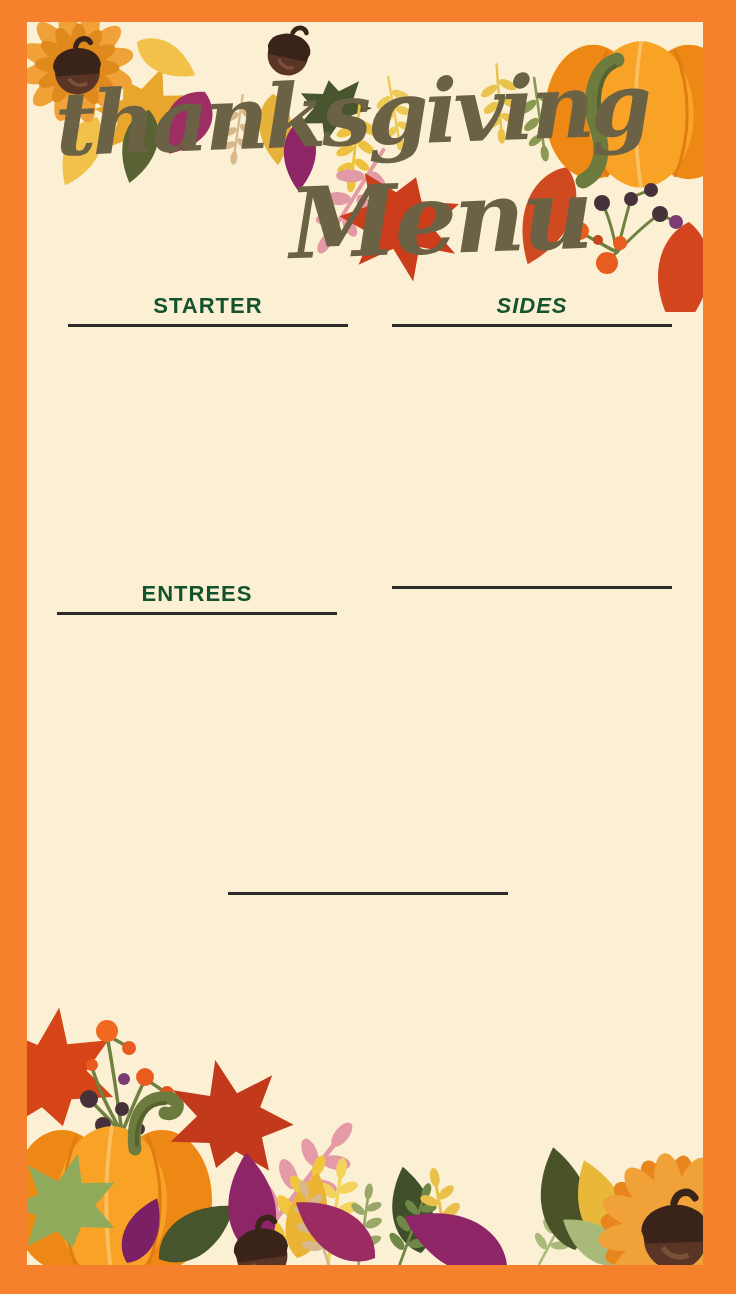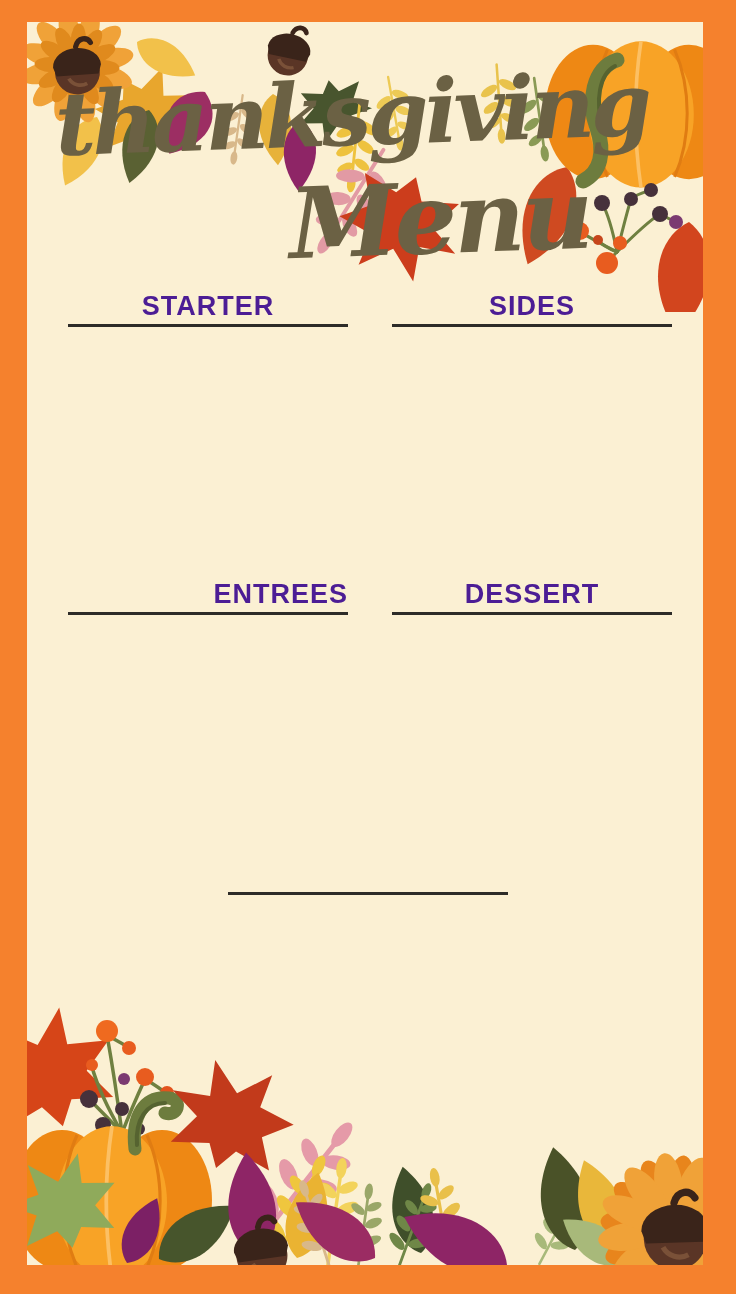--- a/index.html
+++ b/index.html
@@ -16,26 +16,26 @@
   .deco.top { top:0; z-index:1; }
   .deco.bottom { bottom:0; z-index:2; }
   .title { position:absolute; left:0; top:0; width:676px; z-index:3;
            color:#6b6144; font-family:"DejaVu Serif", serif;
            font-style:italic; font-weight:bold; pointer-events:none; }
   .title-line1 { position:absolute; left:28px; top:48px; font-size:88px;
                  line-height:1; letter-spacing:-4px; transform:rotate(-2deg); }
   .title-line2 { position:absolute; left:262px; top:148px; font-size:98px;
                  line-height:1; letter-spacing:-3px; transform:rotate(-2deg); }
   .section { position:absolute; width:280px; text-align:center; z-index:4; }
-  .section .label { font-weight:bold; font-size:27px; line-height:26px;
-                    letter-spacing:1px; color:#4c1d95; }
+  .section .label { font-weight:bold; font-size:22px; line-height:26px;
+                    letter-spacing:1px; color:#14532d; }
   .section .rule { margin-top:5px; border-top:3px solid #2d2c28; height:0; }
   .sec-starter { left:41px;  top:271px; }
-  .sec-sides   { left:365px; top:271px; }
-  .sec-entrees { left:41px;  top:559px;text-align:right; }
+  .sec-sides   { left:365px; top:271px;font-style:italic; }
+  .sec-entrees { left:30px;  top:559px; }
   .sec-dessert { left:365px; top:559px; }
   .sec-drinks  { left:201px; top:858px; }
   .sec-drinks .label { letter-spacing:2px; }
   .sec-drinks .rule { margin-top:12px; }
 </style>
 </head>
 <body>
 
 <div class="page">
   <div class="panel">
@@ -157,21 +157,20 @@
     </div>
     <div class="section sec-sides">
       <div class="label">SIDES</div>
       <div class="rule"></div>
     </div>
     <div class="section sec-entrees">
       <div class="label">ENTREES</div>
       <div class="rule"></div>
     </div>
     <div class="section sec-dessert">
-      <div class="label">DESSERT</div>
       <div class="rule"></div>
     </div>
     <div class="section sec-drinks">
       <div class="rule"></div>
     </div>
 
     <svg class="deco bottom" width="676" height="310" viewBox="0 0 676 310">
 
       <g>
         <use href="#p-maple" color="#d64518" transform="translate(35,168) rotate(-15) scale(1.7)"></use>

